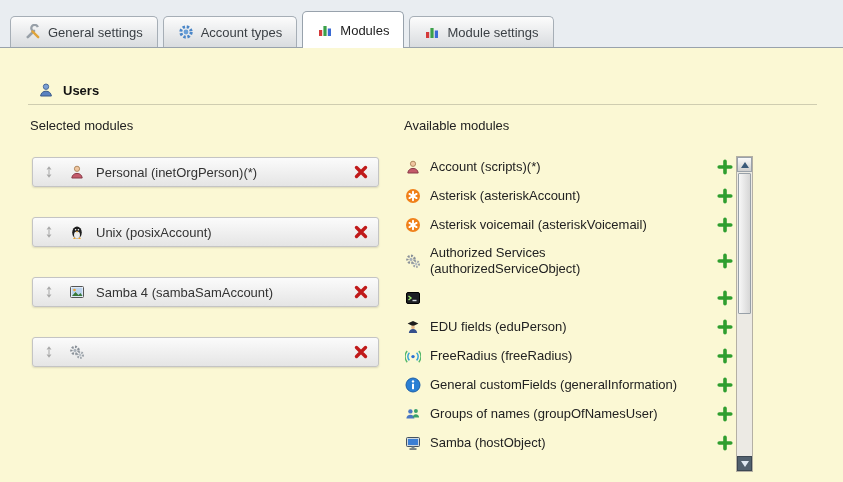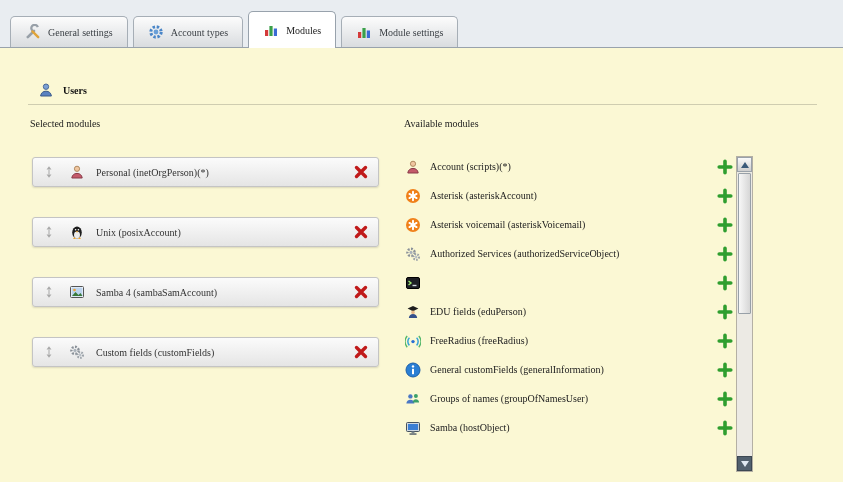--- a/index.html
+++ b/index.html
@@ -1,20 +1,20 @@
 <!DOCTYPE html>
 <html><head>
 <meta charset="utf-8">
 <style>
   * { box-sizing: border-box; }
   html,body { margin:0; padding:0; background:#fff; }
   .page {
     position:relative; width:843px; height:482px; overflow:hidden;
-    background:#fbf8d4; font-family:Liberation Serif, serif;
-    font-size:10px; color:#222;
+    background:#fbf8d4; font-family:Liberation Sans, sans-serif;
+    font-size:13px; color:#222;
   }
   
   .tabbar {
     position:absolute; top:0; left:0; width:100%; height:48px;
     background:#e9edf1; border-bottom:1px solid #98a2ac;
     display:flex; align-items:flex-end; gap:5px; padding:0 0 0 10px;
   }
   .tab {
     display:flex; align-items:center; gap:7px; height:31px; padding:0 14px;
     background:linear-gradient(#fcfcfc,#d9dcdf);
@@ -235,21 +235,20 @@
         </svg>
       </span>
       <span class="sel-icon icon16">
         <svg viewBox="0 0 16 16" width="16" height="16">
           <circle cx="6" cy="6.4" r="3.6" fill="none" stroke="#8a9199" stroke-width="2.4" stroke-dasharray="1.9 1.4"></circle>
           <circle cx="6" cy="6.4" r="1.6" fill="#aab2ba"></circle>
           <circle cx="11.2" cy="11" r="2.8" fill="none" stroke="#9aa1a8" stroke-width="2.1" stroke-dasharray="1.6 1.2"></circle>
           <circle cx="11.2" cy="11" r="1.2" fill="#b8bfc6"></circle>
         </svg>
       </span>
-      <span class="sel-label">Custom fields (customFields)</span>
       <button class="del-btn">
         <span class="icon16">
           <svg viewBox="0 0 16 16" width="16" height="16">
             <path d="M3.5 3.5L12.5 12.5M12.5 3.5L3.5 12.5" stroke="#c01a1a" stroke-width="3.4" stroke-linecap="round"></path>
           </svg>
         </span>
       </button>
     </div>
 
   </div>

